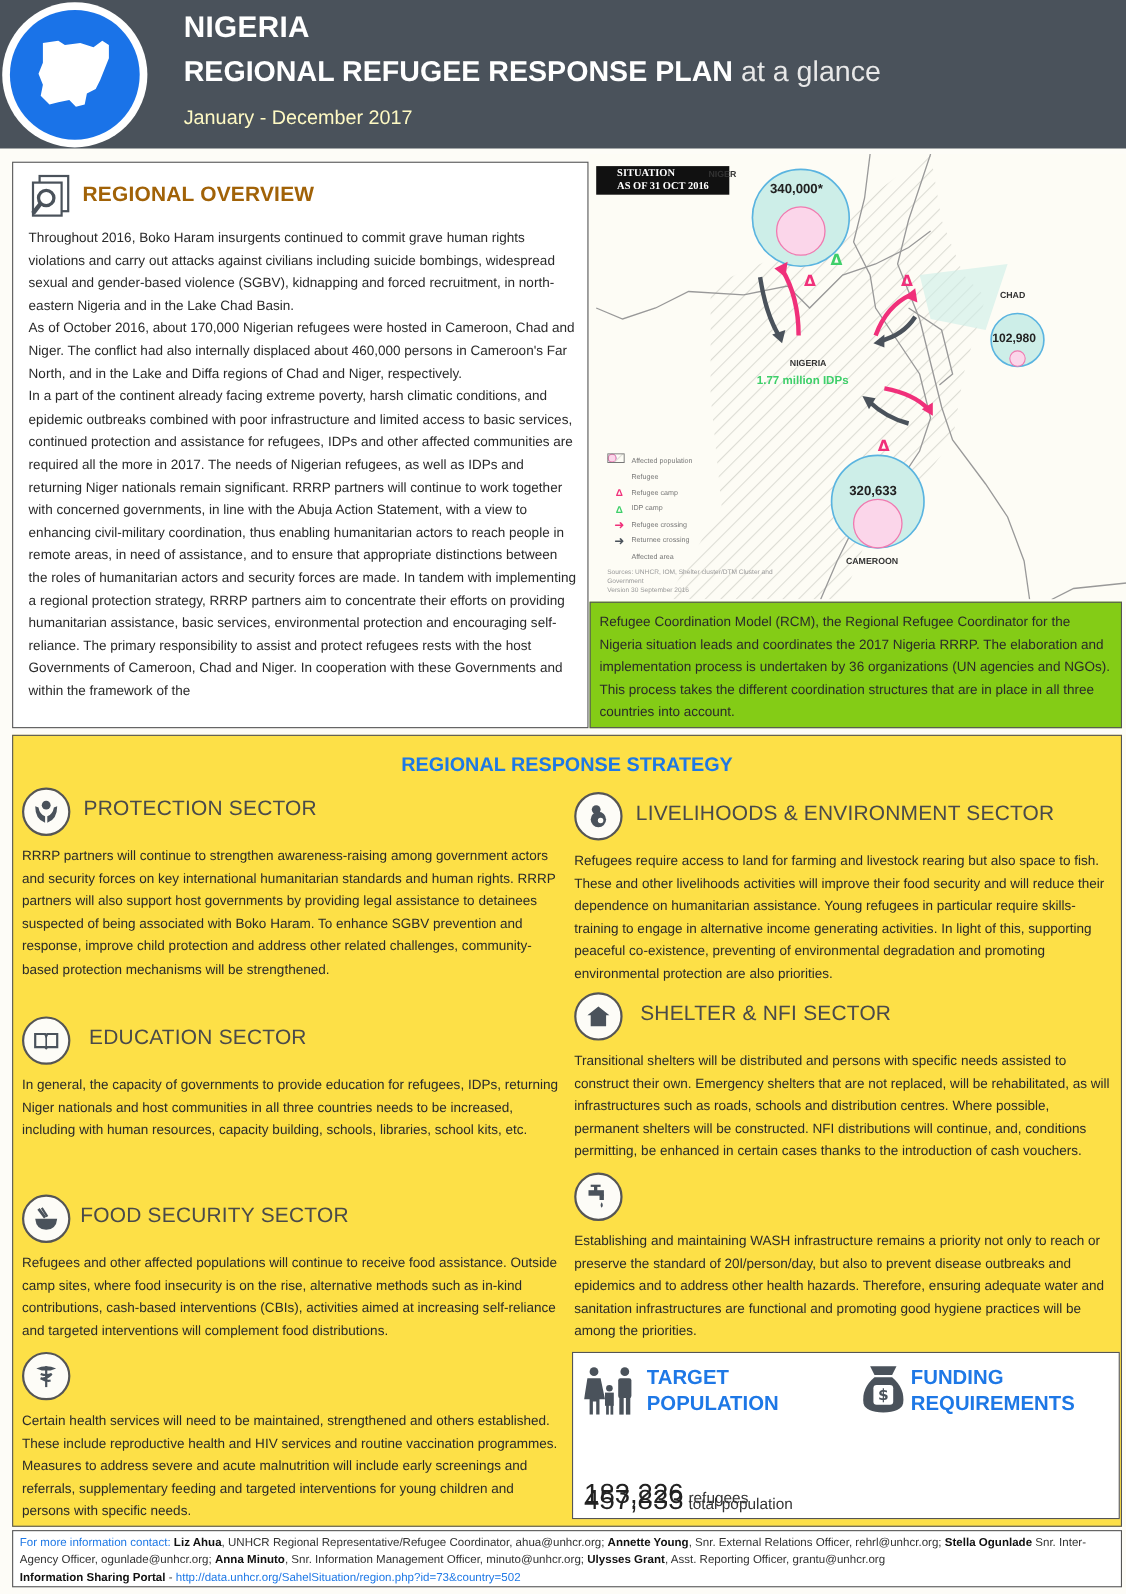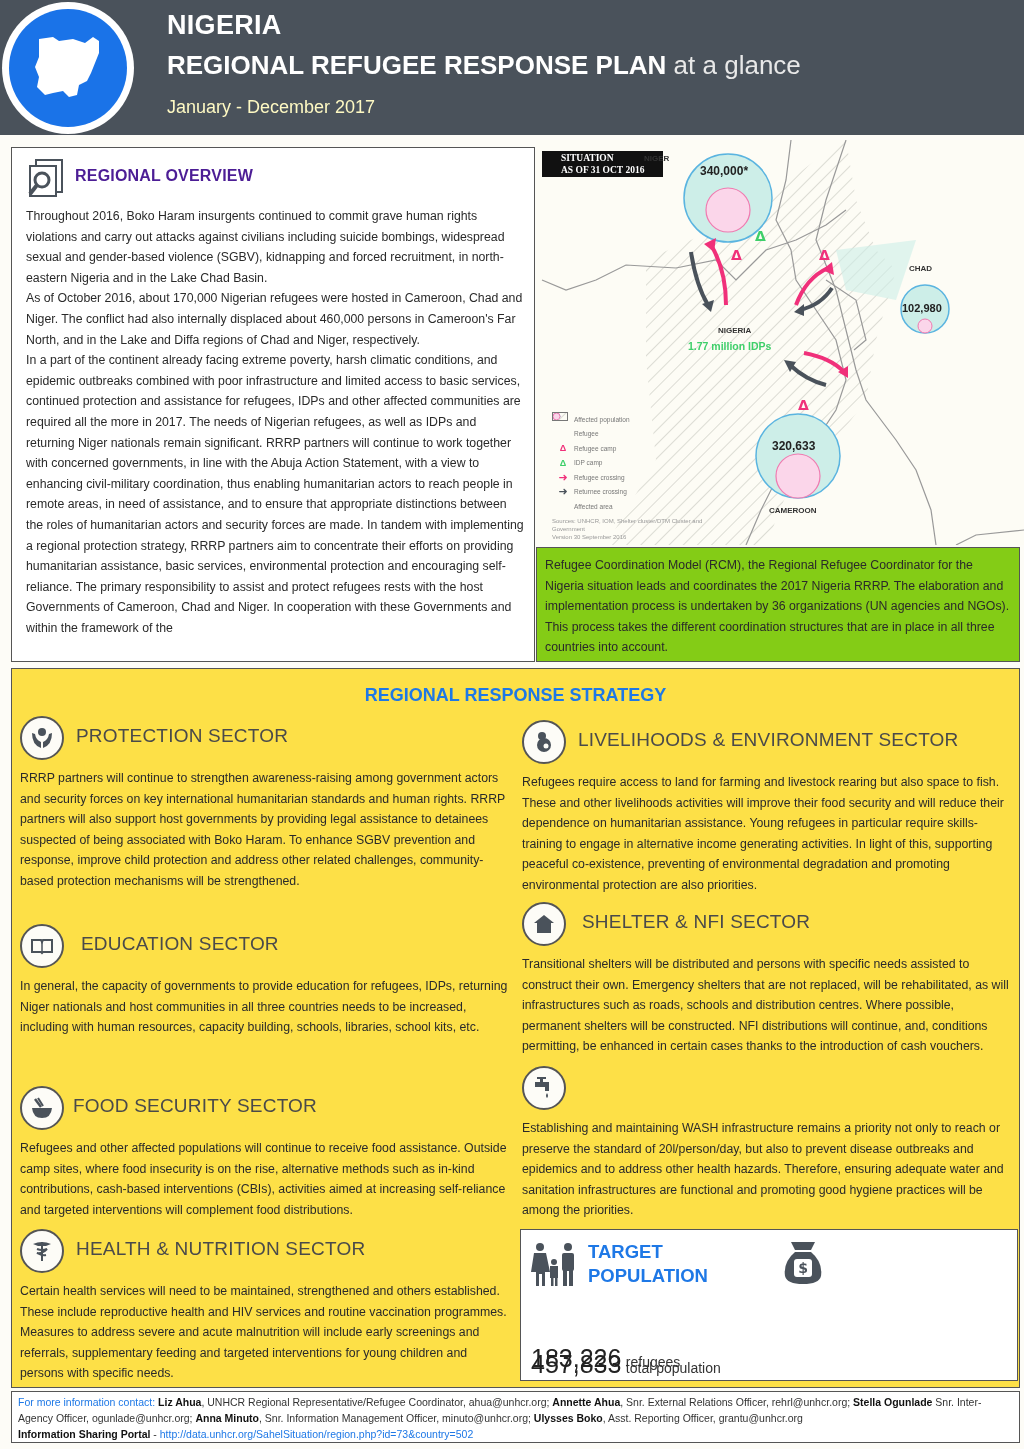--- a/index.html
+++ b/index.html
@@ -13,21 +13,21 @@
   .logo-inner svg { position: absolute; left: 20px; top: 20px; }
   .h-country { position: absolute; left: 167px; top: 10px; font-size: 27px; font-weight: bold; color: #fff; letter-spacing: 0.3px; }
   .h-title { position: absolute; left: 167px; top: 50px; font-size: 26px; color: #fff; white-space: nowrap; }
   .h-title b { font-weight: bold; }
   .h-title span.light { font-weight: normal; color: #e8e8e8; }
   .h-dates { position: absolute; left: 167px; top: 97px; font-size: 18px; color: #fef9c3; }
 
   
   .overview { position: absolute; left: 11px; top: 147px; width: 524px; height: 515px; border: 1.5px solid #555; background: #fff; }
   .ov-icon { position: absolute; left: 14px; top: 10px; }
-  .ov-title { position: absolute; left: 63px; top: 19px; font-size: 16px; font-weight: bold; color: #4c1d95; letter-spacing: 0.2px; }
+  .ov-title { position: absolute; left: 63px; top: 19px; font-size: 19px; font-weight: bold; color: #a16207; letter-spacing: 0.2px; }
   .ov-text { position: absolute; left: 14px; top: 58px; width: 500px; font-size: 12.3px; line-height: 20.6px; color: #2a2a2a; }
   .ov-text p { margin: 0; }
 
   
   .map { position: absolute; left: 536px; top: 140px; width: 488px; height: 405px; background: #fdfcf5; overflow: hidden; }
   .map svg { position: absolute; left: 0; top: 0; }
   .sit-label { position: absolute; left: 6px; top: 11px; background: #111; color: #fff; font-size: 9.5px; line-height: 12px; padding: 1px 19px; font-weight: bold; font-family: Liberation Serif, serif; }
   .map-txt { position: absolute; font-size: 8px; color: #333; font-weight: bold; }
   .map-num { position: absolute; font-size: 12px; font-weight: bold; color: #222; }
   .map-idp { position: absolute; font-size: 10.5px; font-weight: bold; color: #3ecf6a; }
@@ -278,21 +278,20 @@
   </div>
 
   <div class="sector" style="left:8px;top:560px;width:490px;height:160px;">
     <div class="sicon">
       <svg width="22" height="24" viewBox="0 0 22 24">
           <path d="M2 5 Q11 1 20 5 L15 7 L7 7 Z" fill="#4a525b"></path>
           <rect x="10" y="3" width="2" height="19" fill="#4a525b"></rect>
           <path d="M6 10 Q11 12 16 10 Q11 15 6 14 Q11 17 15 16" fill="none" stroke="#4a525b" stroke-width="2"></path>
         </svg>
     </div>
-    <div class="stitle" style="left:56px;">HEALTH &amp; NUTRITION SECTOR</div>
     <div class="stext" style="left:0;width:490px;">Certain health services will need to be maintained, strengthened and others established. These include reproductive health and HIV services and routine vaccination programmes. Measures to address severe and acute malnutrition will include early screenings and referrals, supplementary feeding and targeted interventions for young children and persons with specific needs.</div>
   </div>
 </div>
 
 <div class="stats">
   <div style="position:absolute;left:10px;top:12px;">
     <svg width="46" height="46" viewBox="0 0 46 46">
       <circle cx="9" cy="5" r="4" fill="#4a525b"></circle>
       <path d="M3 11 L15 11 L19 30 L14 30 L14 44 L11 44 L11 32 L8 32 L8 44 L5 44 L5 30 L0 30 Z" fill="#4a525b"></path>
       <circle cx="23" cy="20" r="3" fill="#4a525b"></circle>
@@ -319,24 +318,28 @@
   </div>
 
   <div style="position:absolute;left:262px;top:10px;">
     <svg width="40" height="46" viewBox="0 0 40 46">
       <path d="M8 2 L32 2 L28 10 L12 10 Z" fill="#4a525b"></path>
       <path d="M12 12 L28 12 Q40 22 38 36 Q36 44 20 44 Q4 44 2 36 Q0 22 12 12 Z" fill="#4a525b"></path>
       <rect x="11" y="19" width="18" height="18" rx="3" fill="#fff"></rect>
       <text x="20" y="33" text-anchor="middle" font-size="14" font-weight="bold" fill="#4a525b" font-family="DejaVu Sans, sans-serif">$</text>
     </svg>
   </div>
+  <div class="stat-h" style="left:307px;top:10px;">
+    <div>FUNDING</div>
+    <div>REQUIREMENTS</div>
+  </div>
 </div>
 
 <div class="footer">
   <span class="blue">For more information contact:</span>
   <b>Liz Ahua</b><span>, UNHCR Regional Representative/Refugee Coordinator, ahua@unhcr.org; </span>
-  <b>Annette Ahua</b><span>, Snr. External Relations Officer, rehrl@unhcr.org; </span>
+  <b>Annette Young</b><span>, Snr. External Relations Officer, rehrl@unhcr.org; </span>
   <b>Stella Ogunlade</b><span> Snr. Inter-Agency Officer, ogunlade@unhcr.org; </span>
   <b>Anna Minuto</b><span>, Snr. Information Management Officer, minuto@unhcr.org; </span>
-  <b>Ulysses Boko</b><span>, Asst. Reporting Officer, grantu@unhcr.org</span>
+  <b>Ulysses Grant</b><span>, Asst. Reporting Officer, grantu@unhcr.org</span>
   <br>
   <b>Information Sharing Portal</b><span> - </span><a class="blue" style="text-decoration:none;">http://data.unhcr.org/SahelSituation/region.php?id=73&amp;country=502</a>
 </div>
 
 </body></html>

